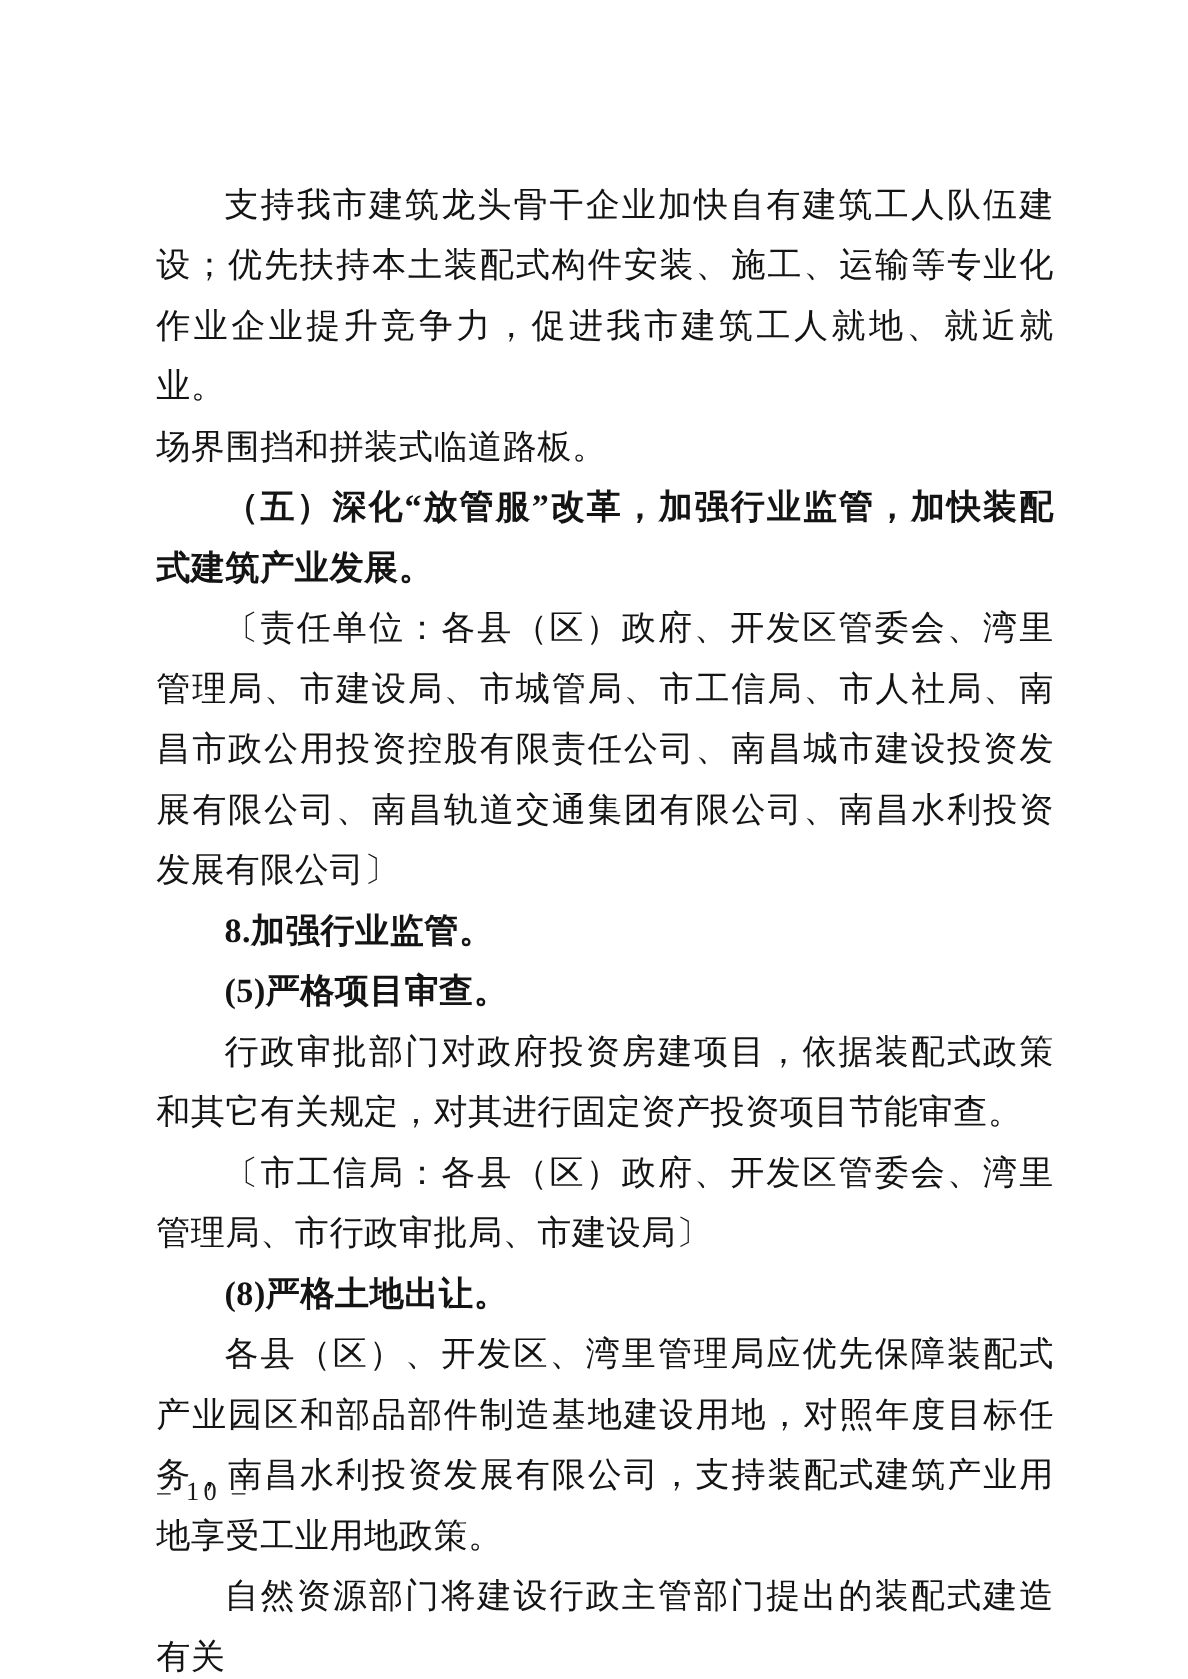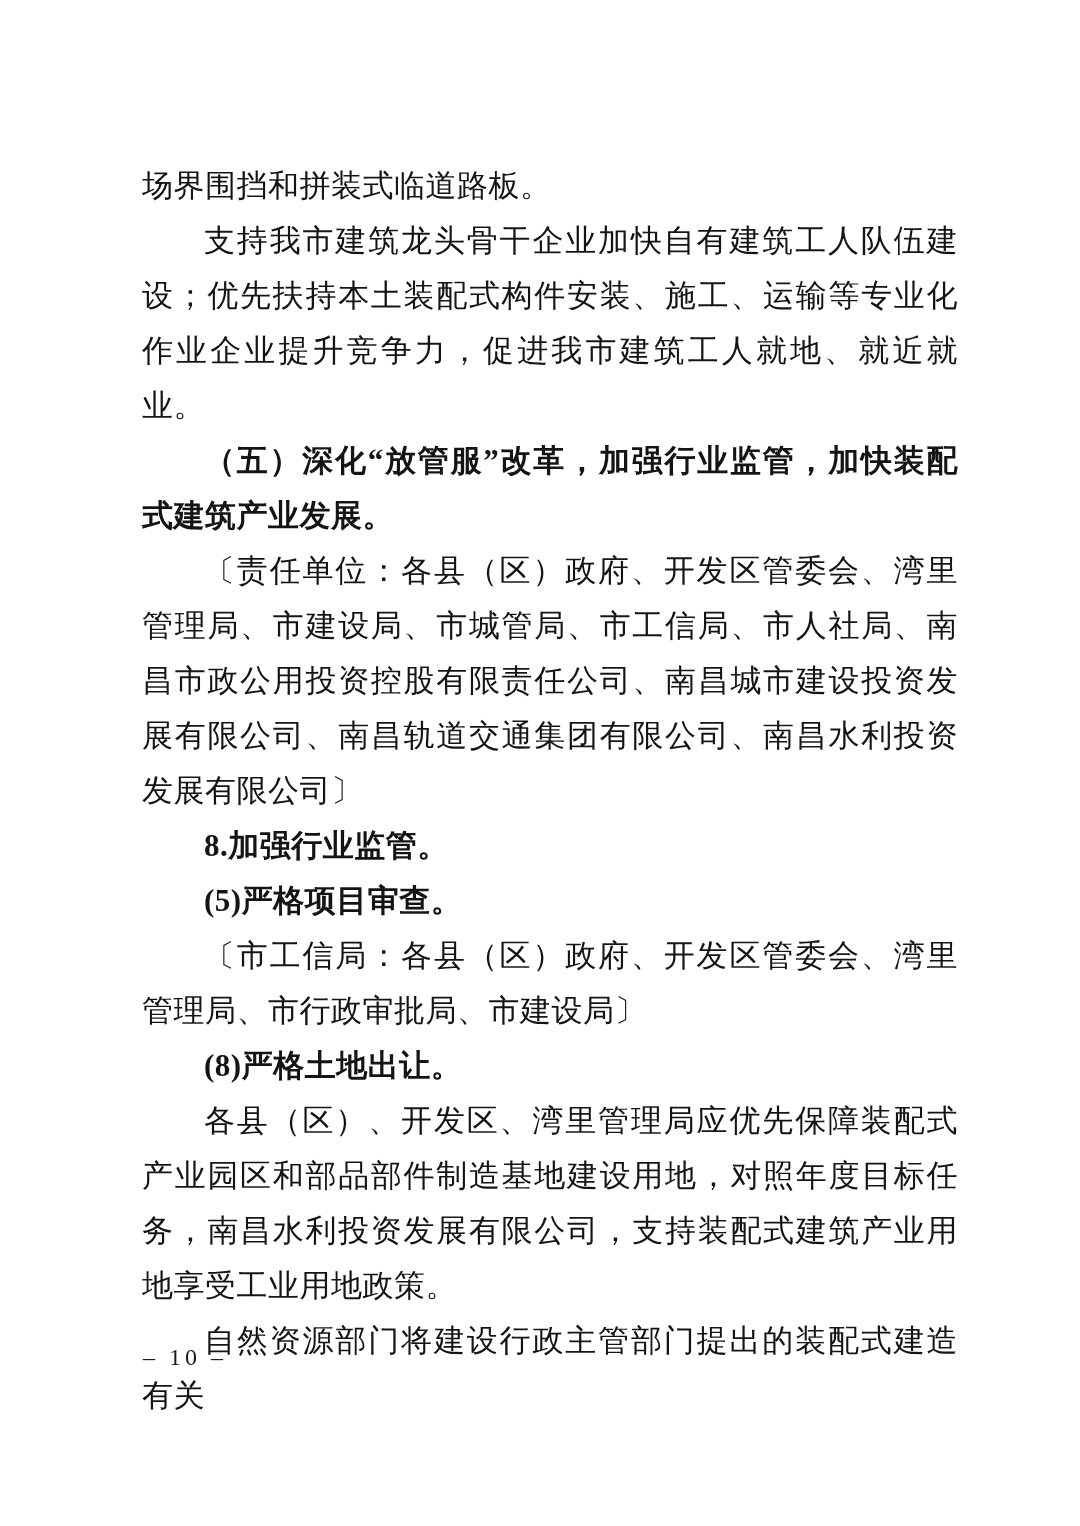--- a/index.html
+++ b/index.html
@@ -44,25 +44,26 @@
     font-size: 24px;
     letter-spacing: 4px;
     color: #1b1b1b;
   }
 </style>
 </head>
 <body>
 
 <div class="page">
   <div class="doc-body">
+      <p class="para indent">支持我市建筑龙头骨干企业加快自有建筑工人队伍建设；优先扶持本土装配式构件安装、施工、运输等专业化作业企业提升竞争力，促进我市建筑工人就地、就近就业。</p>
       <p class="para">场界围挡和拼装式临道路板。</p>
-      <p class="para indent">支持我市建筑龙头骨干企业加快自有建筑工人队伍建设；优先扶持本土装配式构件安装、施工、运输等专业化作业企业提升竞争力，促进我市建筑工人就地、就近就业。</p>
       <p class="para indent bold">（五）深化“放管服”改革，加强行业监管，加快装配式建筑产业发展。</p>
       <p class="para indent">〔责任单位：各县（区）政府、开发区管委会、湾里管理局、市建设局、市城管局、市工信局、市人社局、南昌市政公用投资控股有限责任公司、南昌城市建设投资发展有限公司、南昌轨道交通集团有限公司、南昌水利投资发展有限公司〕</p>
       <p class="para indent bold">8.加强行业监管。</p>
       <p class="para indent bold">(5)严格项目审查。</p>
+      <p class="para indent">行政审批部门对政府投资房建项目，依据装配式政策和其它有关规定，对其进行固定资产投资项目节能审查。</p>
       <p class="para indent">〔市工信局：各县（区）政府、开发区管委会、湾里管理局、市行政审批局、市建设局〕</p>
       <p class="para indent bold">(8)严格土地出让。</p>
       <p class="para indent">各县（区）、开发区、湾里管理局应优先保障装配式产业园区和部品部件制造基地建设用地，对照年度目标任务，南昌水利投资发展有限公司，支持装配式建筑产业用地享受工业用地政策。</p>
       <p class="para indent">自然资源部门将建设行政主管部门提出的装配式建造有关</p>
     </div>
   <div class="page-number">– 10 –</div>
 </div>
 
 </body></html>

